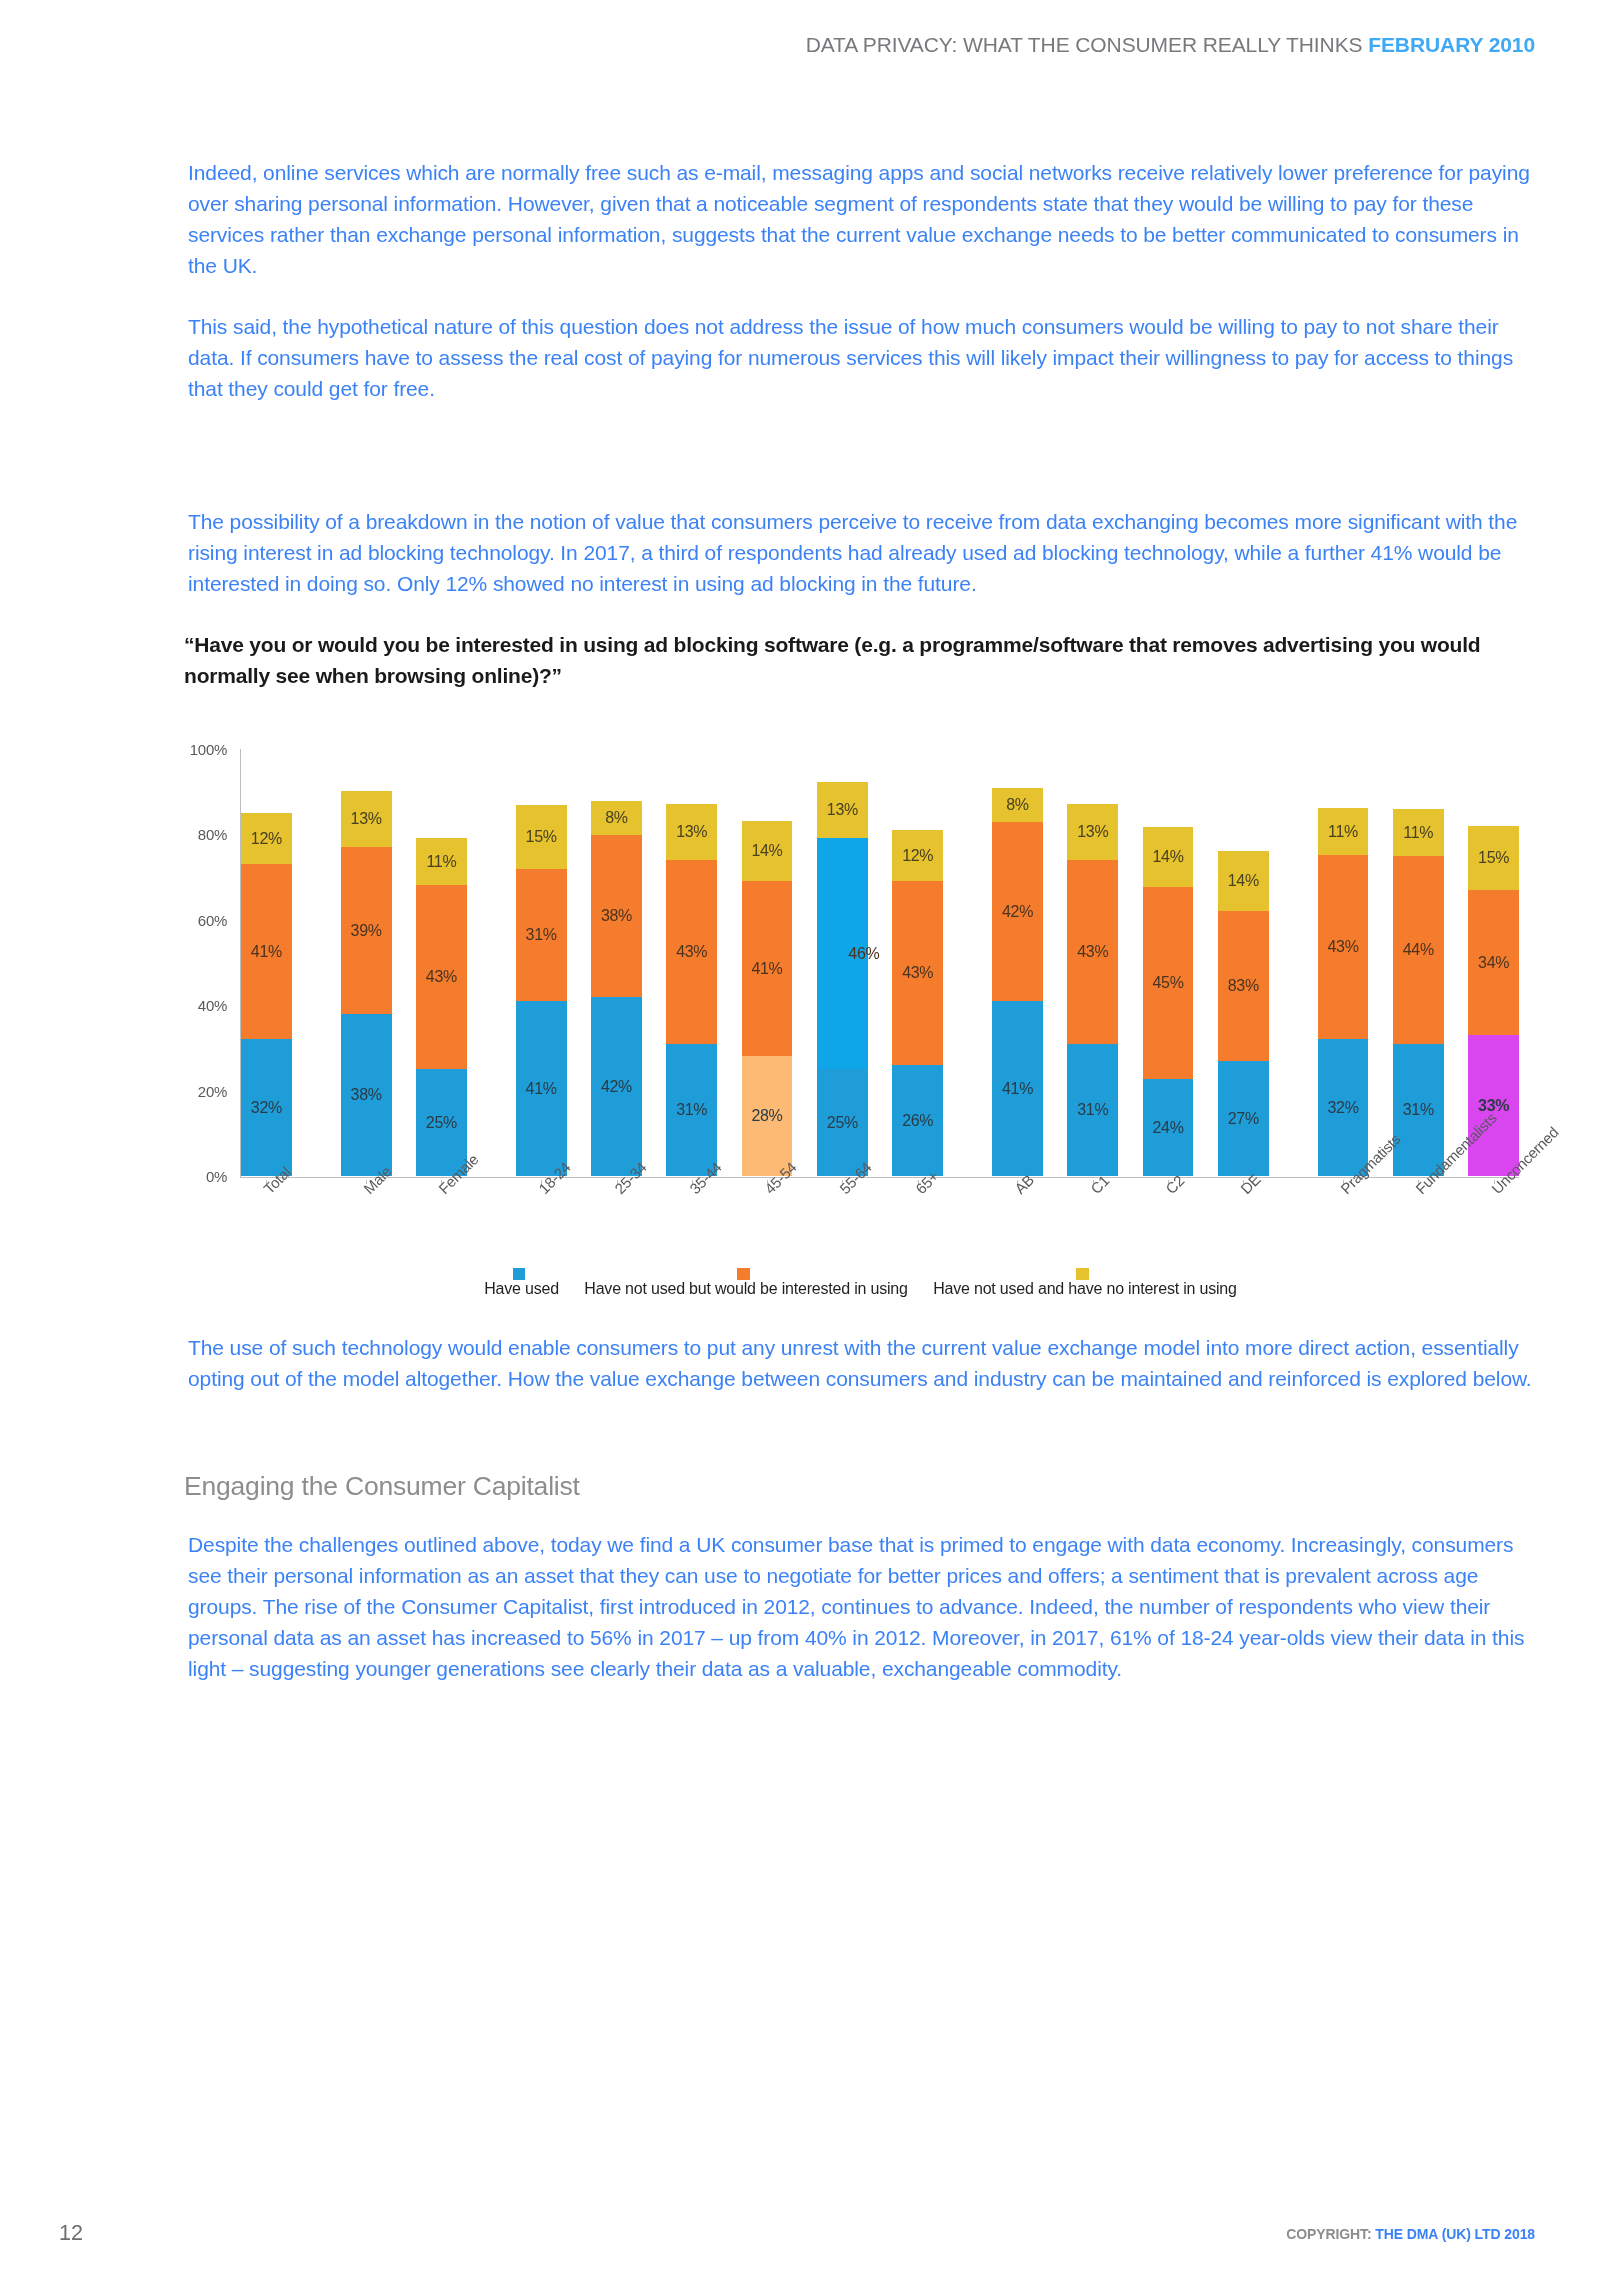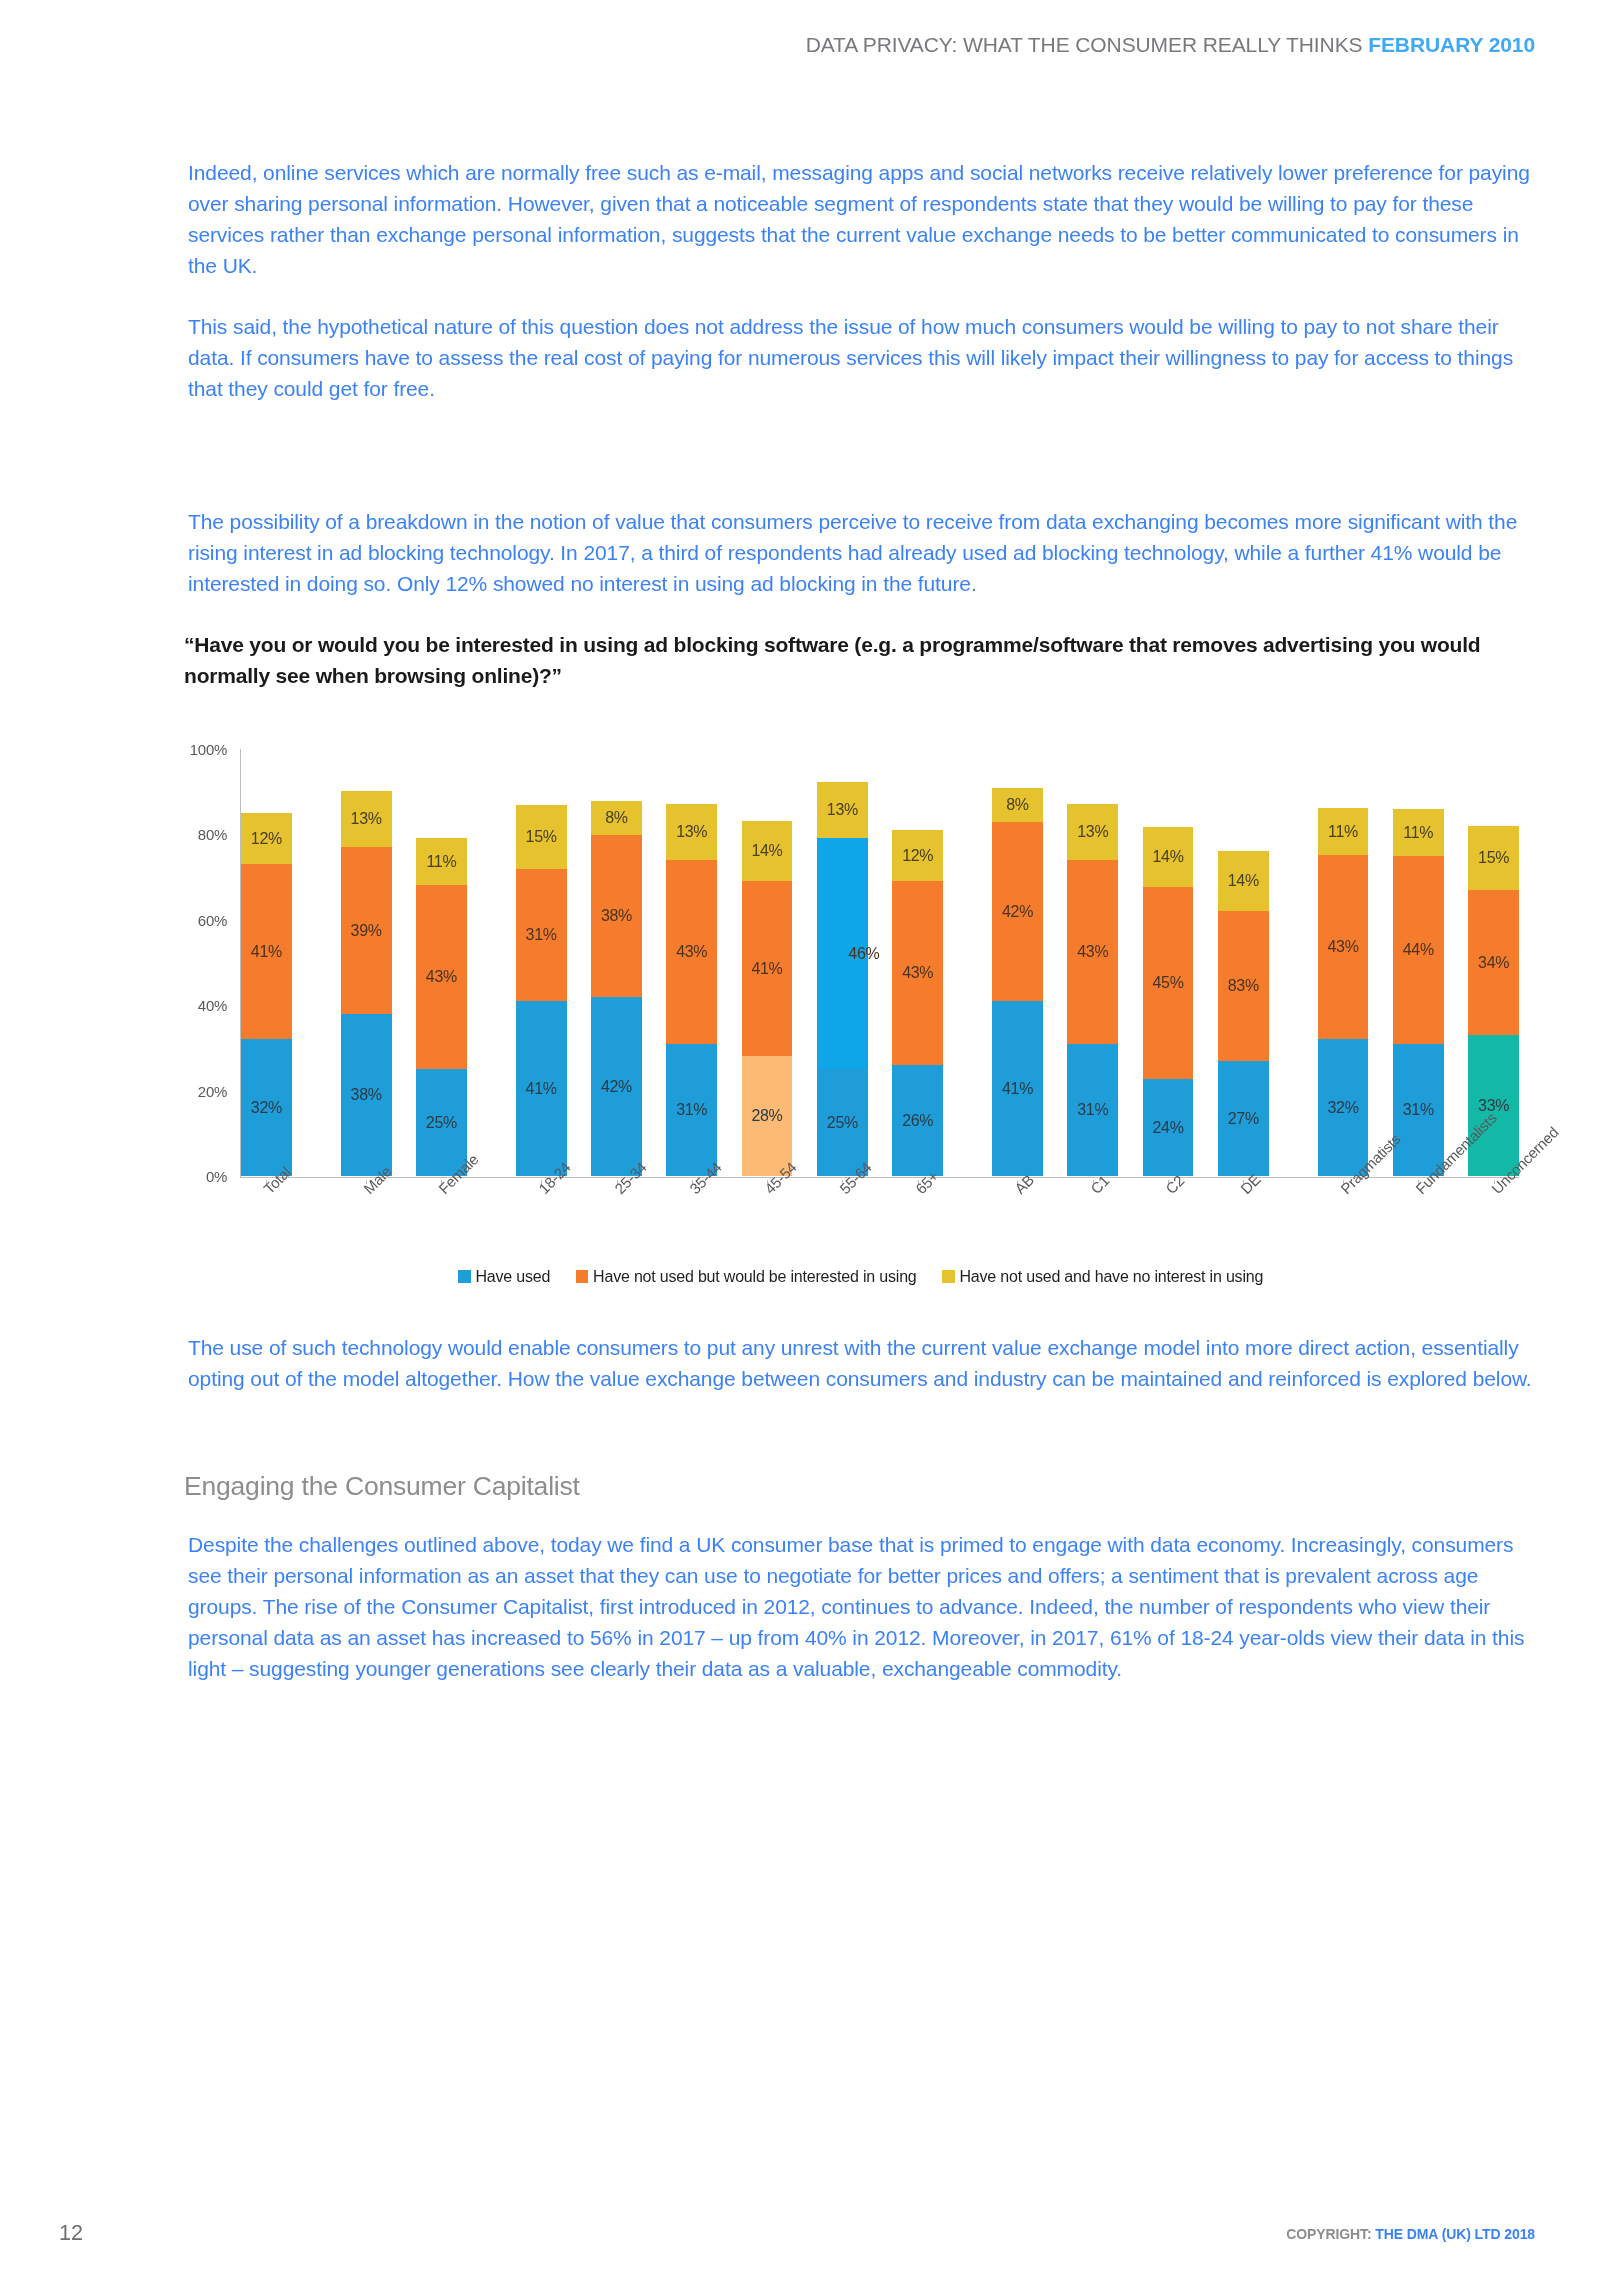--- a/index.html
+++ b/index.html
@@ -194,20 +194,21 @@
     display: flex;
     justify-content: center;
     align-items: center;
     gap: 0px;
   }
   .legend-item {
     display: flex;
     align-items: center;
     margin: 0 12.7px;
     white-space: nowrap;
+    flex-direction: column;
   }
   .legend-swatch {
     width: 12.7px;
     height: 12.7px;
     margin-right: 4.9px;
     display: inline-block;
   }
   .legend-item span.lg-text {
     font-size: 16px;
     color: #231f20;
@@ -462,21 +463,21 @@
           </div>
         </div>
         <div class="bar-col" style="width: 51px; margin-right: 0px;">
           <div class="bar-stack">
             <div class="seg gold" style="height: 64px; background: rgb(229, 194, 46);">
               <span>15%</span>
             </div>
             <div class="seg orange" style="height: 145px; background: rgb(244, 124, 44);">
               <span>34%</span>
             </div>
-            <div class="seg blue" style="height: 141px; background: #14b8a6;">
+            <div class="seg blue" style="height: 141px; background: #d946ef; font-weight: bold;">
               <span>33%</span>
             </div>
           </div>
         </div>
       </div>
     <div class="x-labels" id="xLabels">
         <div class="x-lab-cell" style="width: 51px; margin-right: 49px;">
           <div class="tickmark"></div>
           <span>Total</span>
         </div>

